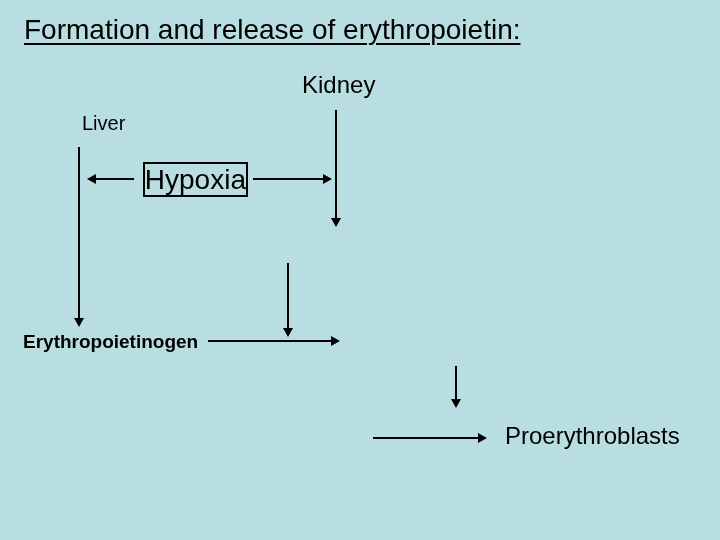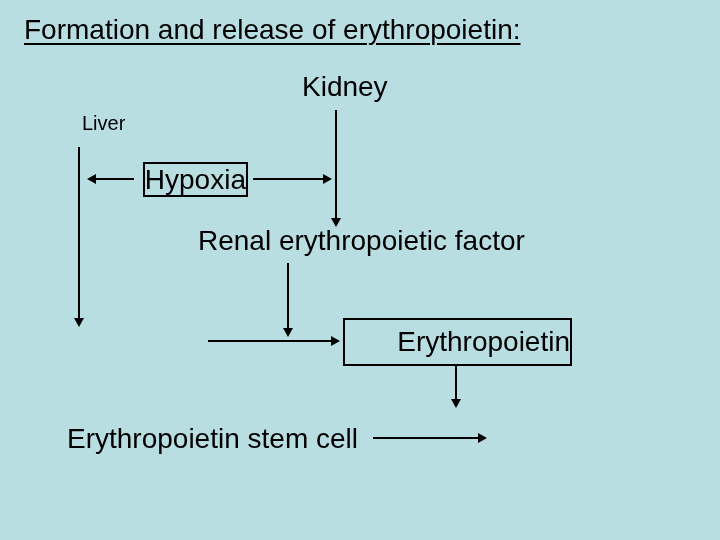--- a/index.html
+++ b/index.html
@@ -5,21 +5,21 @@
   html,body{margin:0;padding:0;}
   #slide{
     position:relative;
     width:720px;height:540px;
     background:#b9dee2;
     font-family:"Liberation Sans", sans-serif;
     color:#000;
     overflow:hidden;
   }
   .label{position:absolute;white-space:nowrap;line-height:1.15;}
-  .t28{font-size:28px;}
+  .t28{font-size:24px;}
   .t20{font-size:20px;}
   .t19b{font-size:19px;font-weight:700;}
   .title{
     font-size:28px;
     text-decoration:underline;
     text-decoration-thickness:2px;
     text-underline-offset:4px;
   }
   .nodebox{
     position:absolute;
@@ -43,30 +43,27 @@
   <div class="label title" style="left:24px;top:14px;">Formation and release of erythropoietin:</div>
 
   <div class="label t28" style="left:302px;top:71px;">Kidney</div>
 
   <div class="label t20" style="left:48px;top:112px;margin-left:34px;">Liver</div>
 
   <div class="nodebox" style="left:143px;top:162px;width:105px;height:35px;">
     <span>Hypoxia</span>
   </div>
 
-  <div class="label t28" style="left:198px;top:225px;">Renal erythropoietic factor</div>
+
+  <div class="label t19b" style="left:23px;top:331px;">Erythropoietinogen</div>
 
 
 
-  <div class="nodebox" style="left:343px;top:318px;width:229px;height:48px;">
-    <span>Erythropoietin</span>
-  </div>
 
-  <div class="label t28" style="left:67px;top:423px;">Erythropoietin stem cell</div>
-
+  <div class="label t28" style="left:505px;top:422px;">Proerythroblasts</div>
 
   <div>
     <div class="line" style="left:335px;top:110px;width:2px;height:110px;"></div>
     <div class="ah ah-down" style="left:331px;top:218px;"></div>
   </div>
 
   <div>
     <div class="line" style="left:78px;top:147px;width:2px;height:172px;"></div>
     <div class="ah ah-down" style="left:74px;top:318px;"></div>
   </div>

